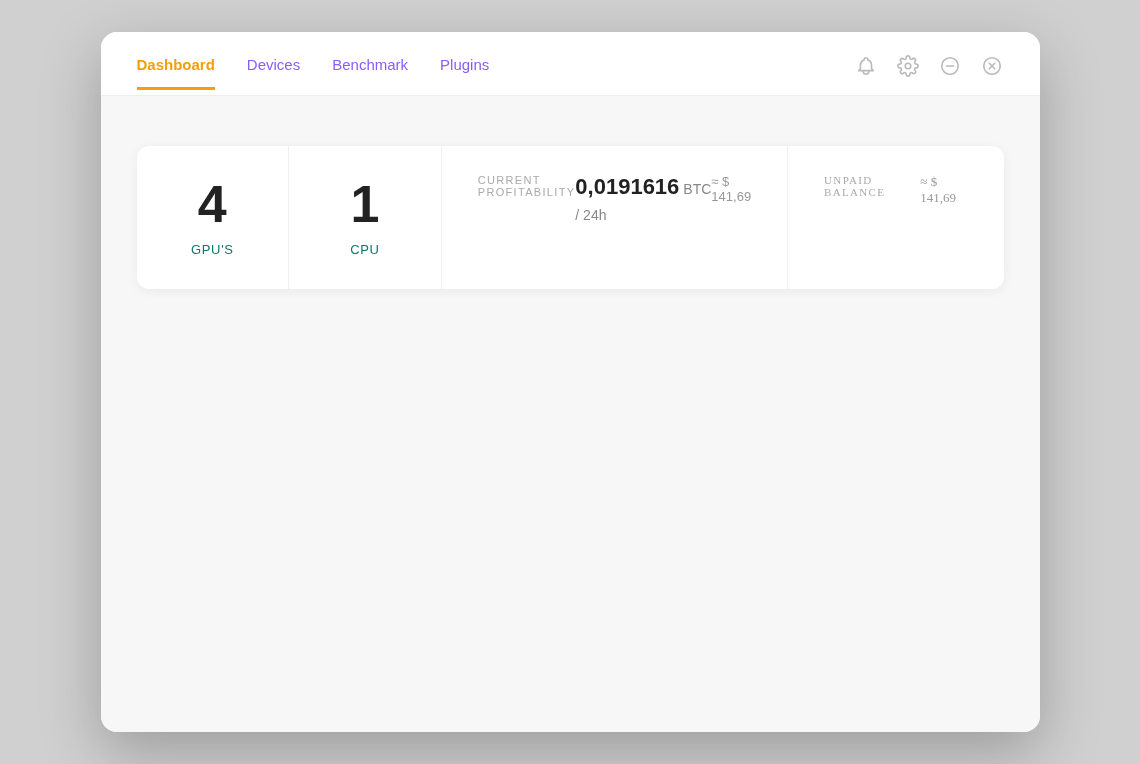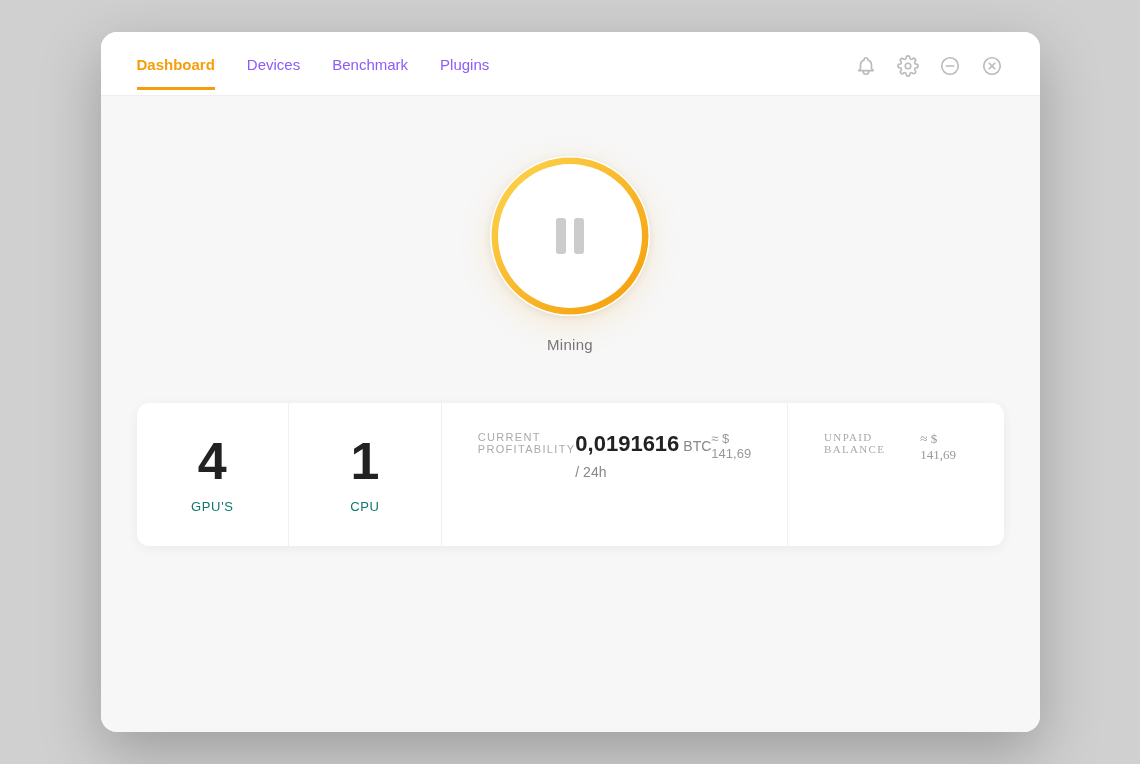--- a/index.html
+++ b/index.html
@@ -275,40 +275,20 @@
           <circle cx="12" cy="12" r="9"></circle>
           <line x1="9" y1="9" x2="15" y2="15" stroke-linecap="round"></line>
           <line x1="15" y1="9" x2="9" y2="15" stroke-linecap="round"></line>
         </svg>
       </div>
     </div>
   </div>
 
   <div class="main-content">
 
-    <div class="mining-section">
-      <div class="mining-ring">
-
-        <svg class="mining-ring-svg" viewBox="0 0 160 160">
-          <defs>
-            <linearGradient id="ringGrad" x1="0%" y1="0%" x2="100%" y2="100%">
-              <stop offset="0%" style="stop-color:#fcd34d;stop-opacity:1"></stop>
-              <stop offset="100%" style="stop-color:#f59e0b;stop-opacity:1"></stop>
-            </linearGradient>
-          </defs>
-          <circle cx="80" cy="80" r="72" stroke="url(#ringGrad)" stroke-width="13" fill="none" stroke-linecap="round"></circle>
-        </svg>
-
-        <div class="pause-icon">
-          <div class="pause-bar"></div>
-          <div class="pause-bar"></div>
-        </div>
-      </div>
-      <div class="mining-label">Mining</div>
-    </div>
 
     <div class="stats-row">
 
       <div class="stat-card">
         <div class="stat-value">4</div>
         <div class="stat-label">GPU'S</div>
       </div>
 
       <div class="stat-card">
         <div class="stat-value">1</div>

